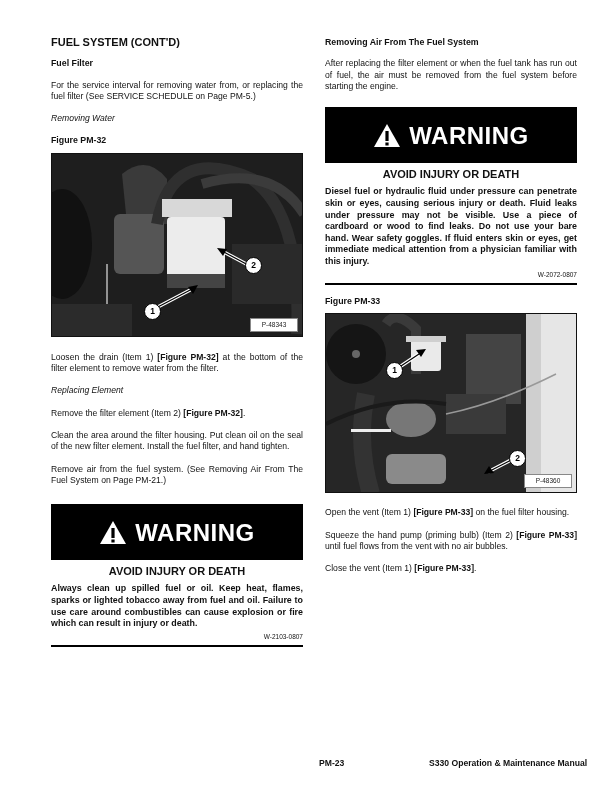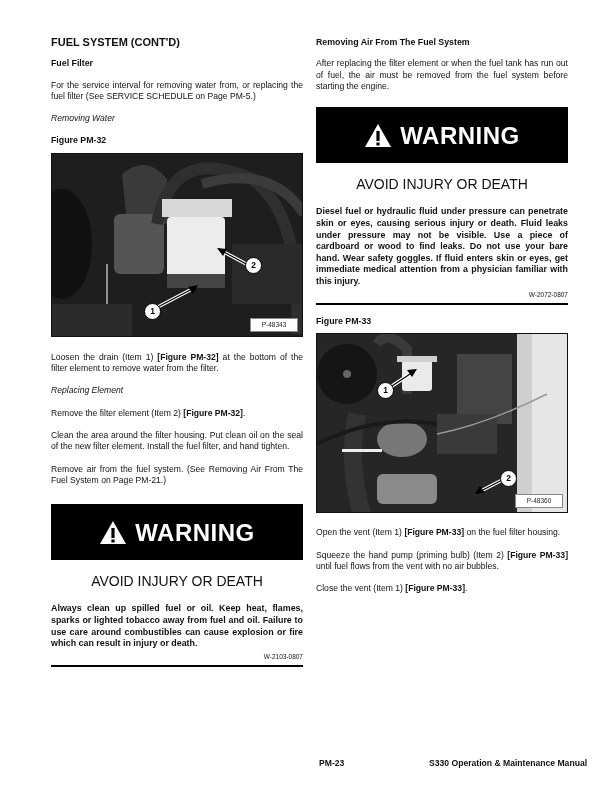--- a/index.html
+++ b/index.html
@@ -1,39 +1,39 @@
 <!DOCTYPE html>
 <html><head>
 <meta charset="utf-8">
 <style>
   html, body { margin: 0; padding: 0; background: #ffffff; }
   body { width: 612px; height: 792px; position: relative; overflow: hidden;
          font-family: "Liberation Sans", sans-serif; color: #111; }
   .col { position: absolute; width: 252px; font-size: 8.6px; line-height: 11.3px; }
   .col-left { left: 51px; top: 37px; }
-  .col-right { left: 316px; top: 37px; }
+  .col-right { left: 325px; top: 37px; }
   .h1 { font-weight: bold; font-size: 11px; margin: 0 0 10px 0; }
   .h2 { font-weight: bold; font-size: 8.8px; margin: 0 0 10px 0; }
   p { margin: 0 0 11px 0; text-align: justify; }
   .ital { font-style: italic; margin: 0 0 11px 0; }
   .figlabel { font-weight: bold; font-size: 8.8px; margin: 0 0 6px 0; }
   b { font-weight: bold; }
 
   .photo { position: relative; width: 252px; background: #2a2a2a; overflow: hidden; border: 1px solid #111; box-sizing: border-box; }
   .photo svg { position: absolute; left: 0; top: 0; }
   .pnum { position: absolute; right: 4px; bottom: 4px; width: 46px; height: 12px; background: #fff;
           border: 1px solid #888; font-size: 6.5px; line-height: 12px; text-align: center; color: #222; }
   .callout { position: absolute; width: 15px; height: 15px; border-radius: 50%; background: #fff;
              border: 1.2px solid #000; font-weight: bold; font-size: 8.5px; line-height: 15px; text-align: center; color: #000; }
 
   .warnbox { background: #000; color: #fff; height: 56px; display: flex; align-items: center;
              justify-content: center; gap: 8px; margin: 0 0 5px 0; }
   .warn-title { font-weight: bold; font-size: 24px; letter-spacing: 0.5px; }
   .warn-tri { width: 28px; height: 25px; }
-  .avoid { font-weight: normal; text-align: center; font-size: 14px; margin: 16px; }
+  .avoid { font-weight: bold; text-align: center; font-size: 11px; margin: 6px; }
   .warn-body { font-weight: bold; font-size: 8.9px; line-height: 11.6px; text-align: justify; margin: 0; }
   .warn-code { text-align: right; font-size: 6.5px; margin: 1px 0 3px 0; }
   .rule { border-top: 2px solid #000; margin: 0 0 11px 0; }
 
   .footer { position: absolute; top: 758px; font-weight: bold; font-size: 8.6px; }
 </style>
 </head>
 <body>
 
 <div class="col col-left">

